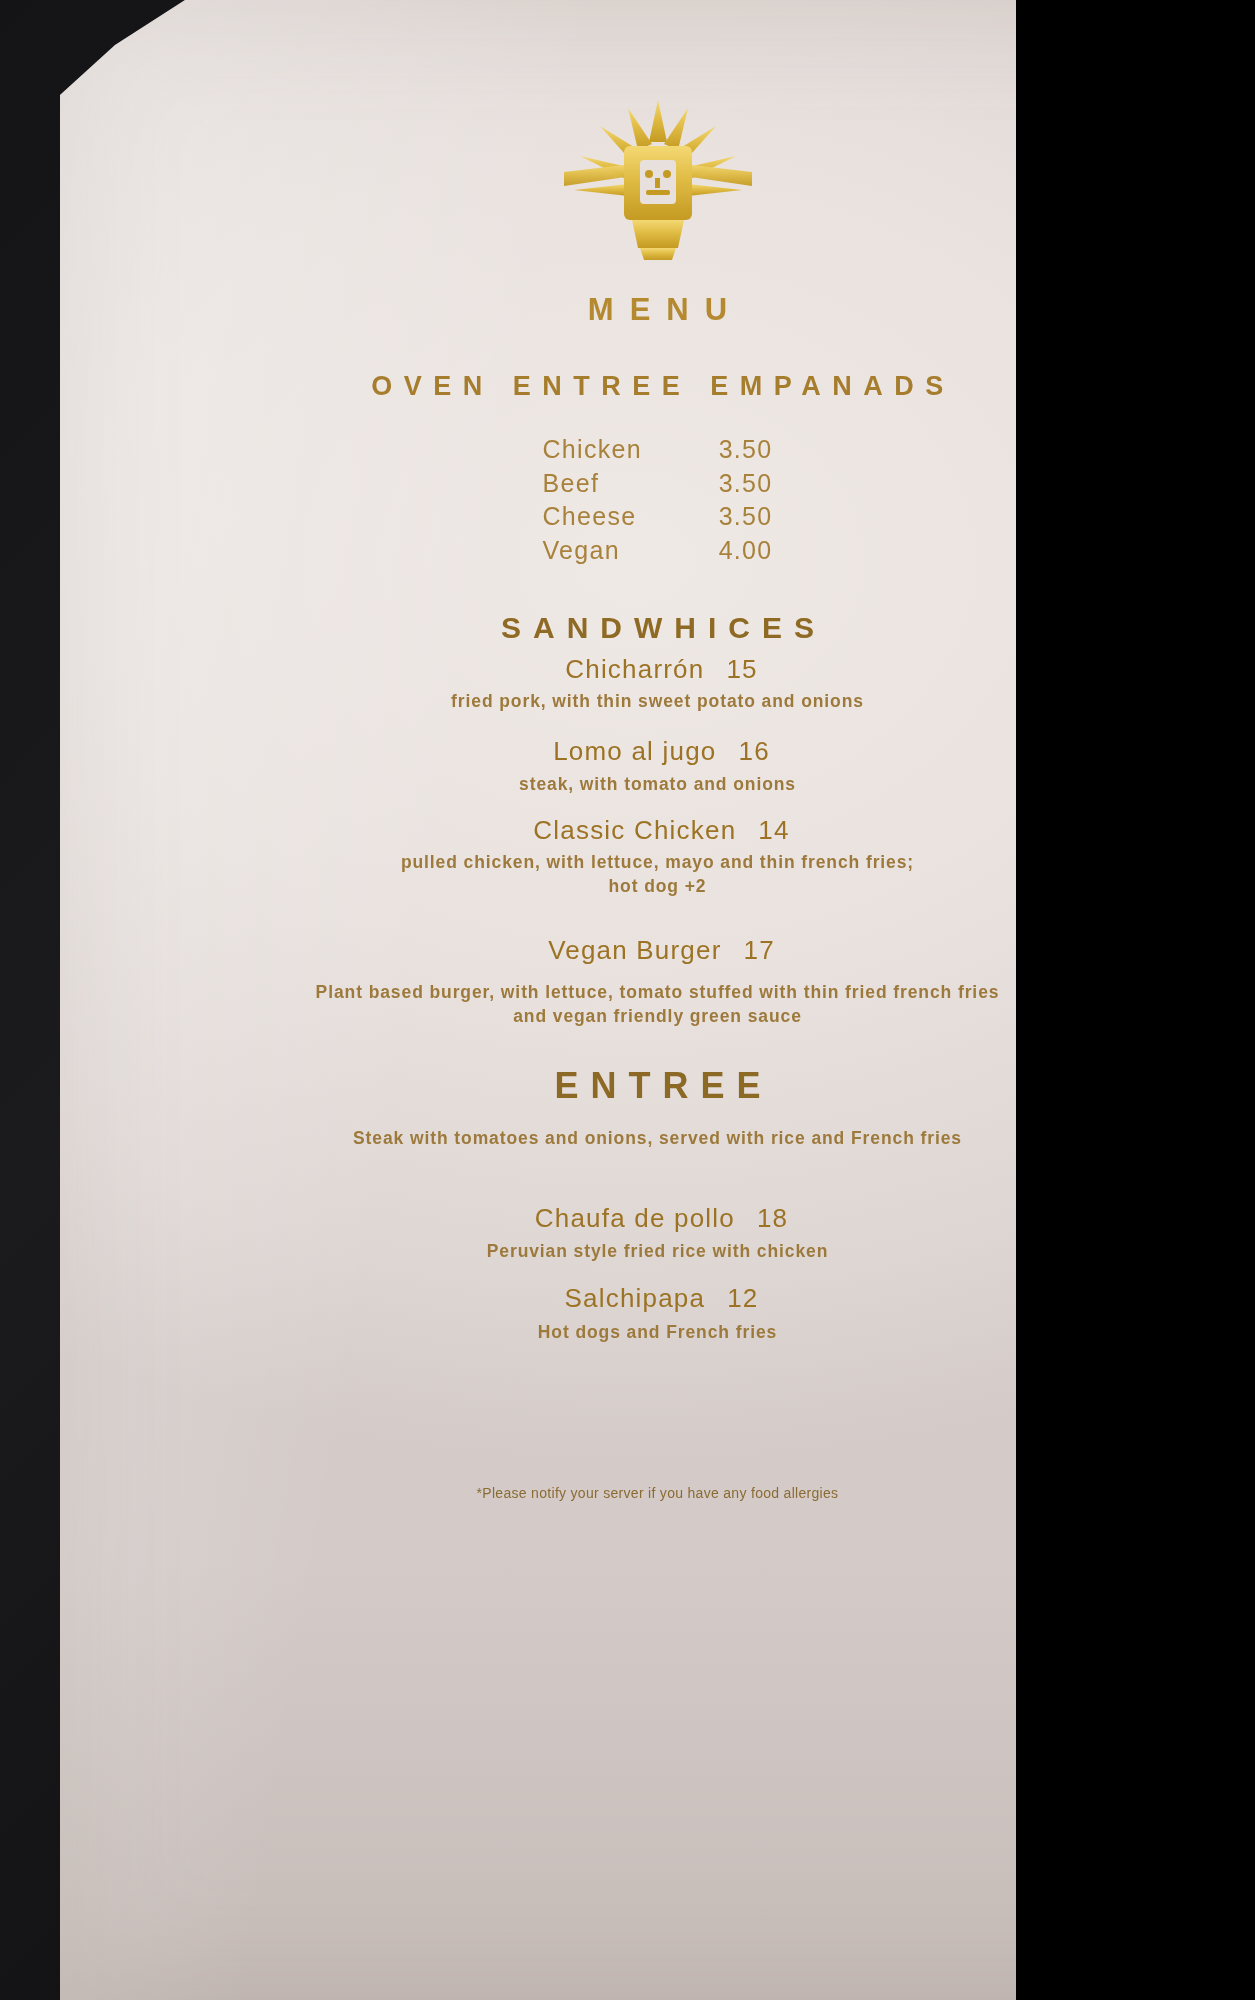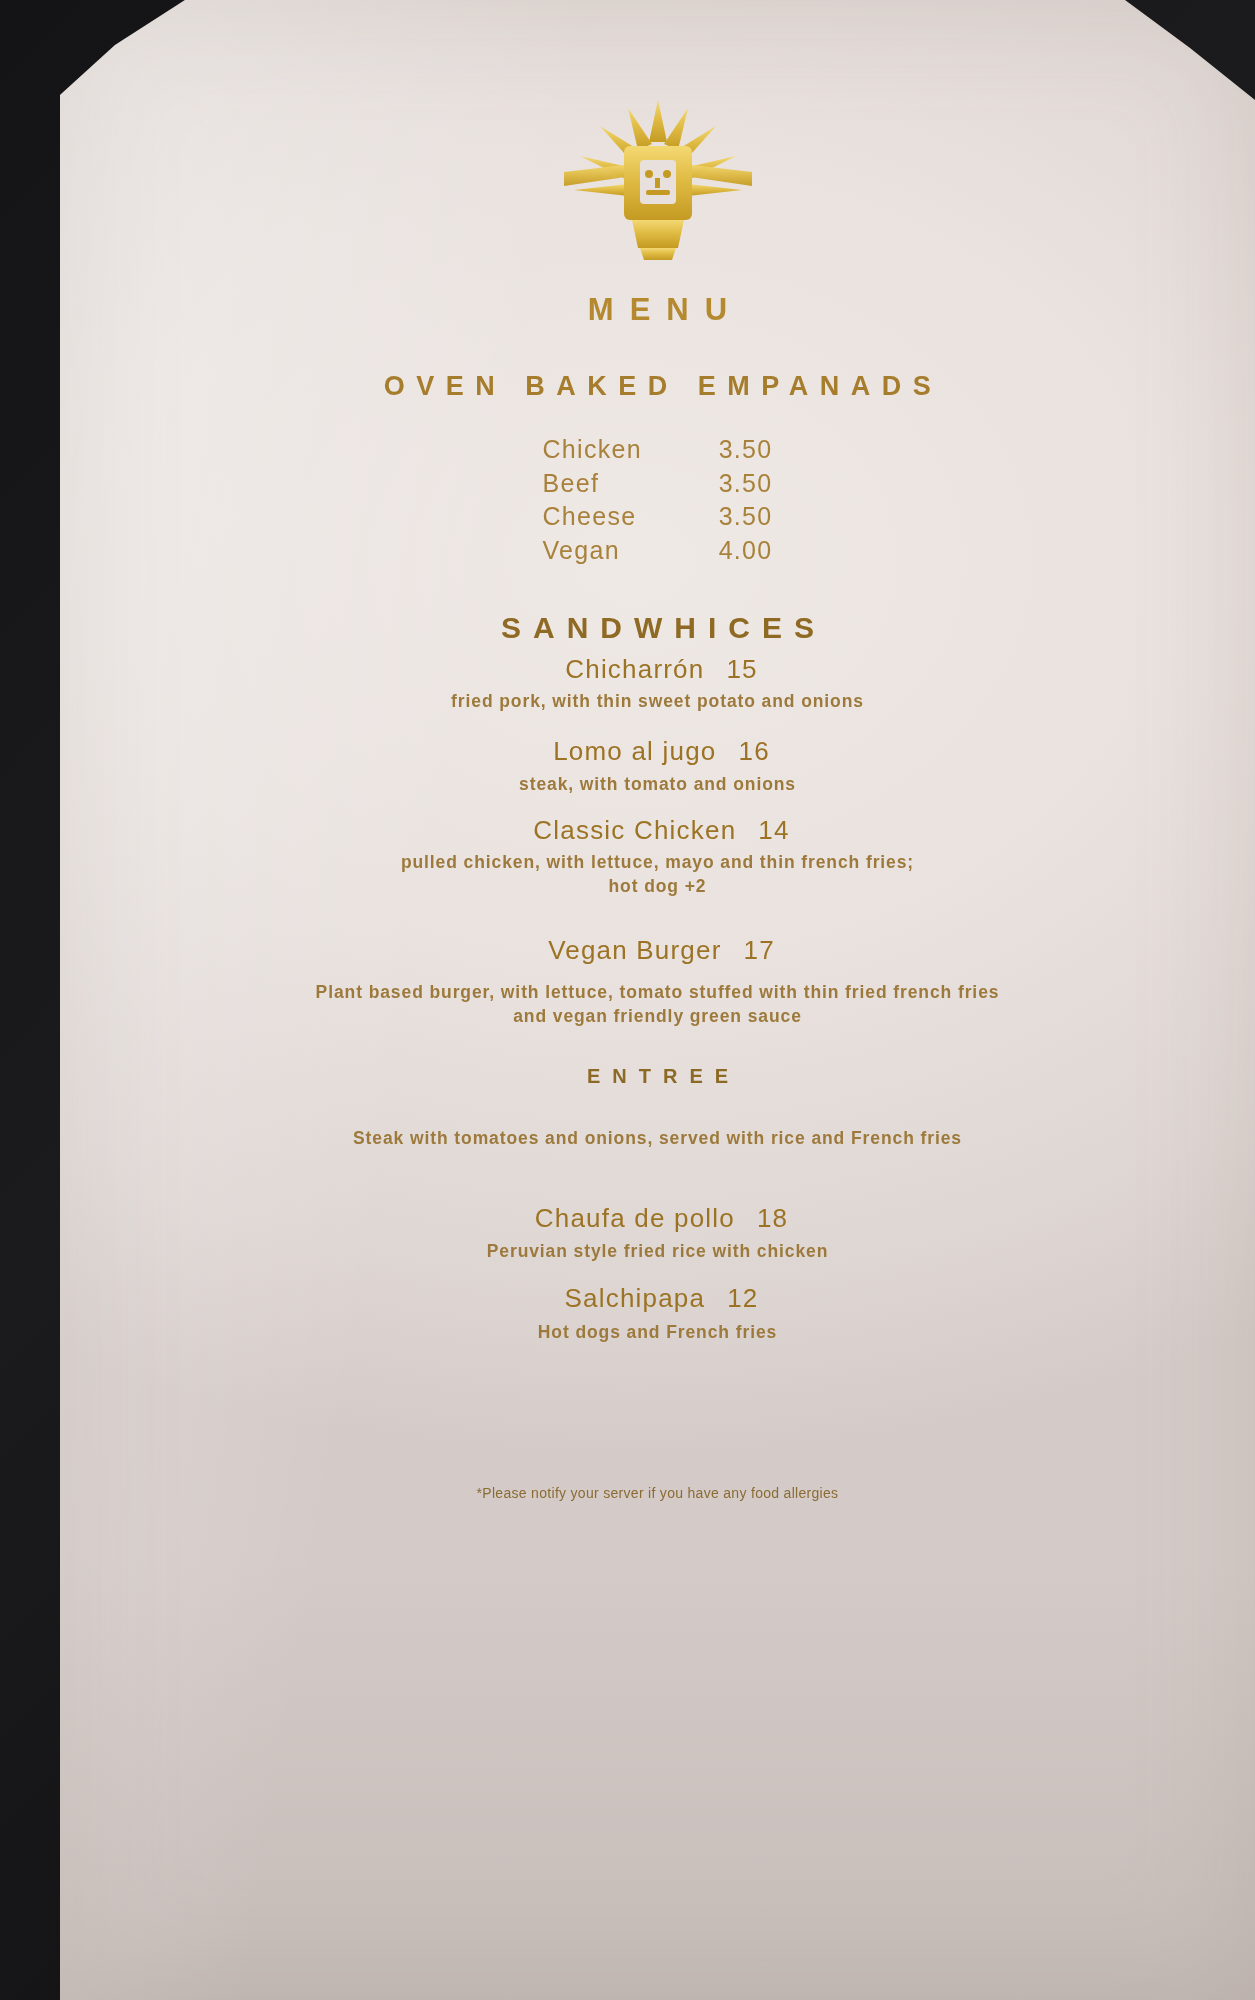--- a/index.html
+++ b/index.html
@@ -9,21 +9,21 @@
   }
   body {
     width: 1255px;
     height: 2000px;
     overflow: hidden;
     font-family: "Liberation Sans", sans-serif;
   }
 
   .scene {
     position: relative;
-    width: 1255px;
+    width: 1016px;
     height: 2000px;
     background: #0f172a;
     overflow: hidden;
   }
 
   
   .backdrop {
     position: absolute;
     inset: 0;
     background:
@@ -130,21 +130,21 @@
     letter-spacing: 12px;
     text-indent: 12px;
     color: #8f6a24;
     font-weight: 700;
   }
 
   .sec-entree {
     position: absolute;
     left: 0; right: 0;
     top: 1065px;
-    font-size: 20px;
+    font-size: 36px;
     letter-spacing: 12px;
     text-indent: 12px;
     color: #8c6a26;
     font-weight: 700;
   }
 
   .item-name {
     color: #9c7324;
     font-size: 26px;
     letter-spacing: 1.2px;
@@ -233,21 +233,21 @@
           <circle cx="121" cy="76" r="4"></circle>
           <circle cx="139" cy="76" r="4"></circle>
           <rect x="118" y="92" width="24" height="5" rx="2"></rect>
           <rect x="127" y="80" width="5" height="10"></rect>
         </g>
       </svg>
     </div>
 
     <div class="heading-menu">MENU</div>
 
-    <div class="sec-empanadas">OVEN BAKED EMPANADS</div>
+    <div class="sec-empanadas">OVEN ENTREE EMPANADS</div>
     <div class="empanada-list">
       <span class="emp-row"><span class="nm">Chicken</span><span class="pr">3.50</span></span>
       <span class="emp-row"><span class="nm">Beef</span><span class="pr">3.50</span></span>
       <span class="emp-row"><span class="nm">Cheese</span><span class="pr">3.50</span></span>
       <span class="emp-row"><span class="nm">Vegan</span><span class="pr">4.00</span></span>
     </div>
 
     <div class="sec-sandwiches">SANDWHICES</div>
 
     <div class="itm i-chicharron">

